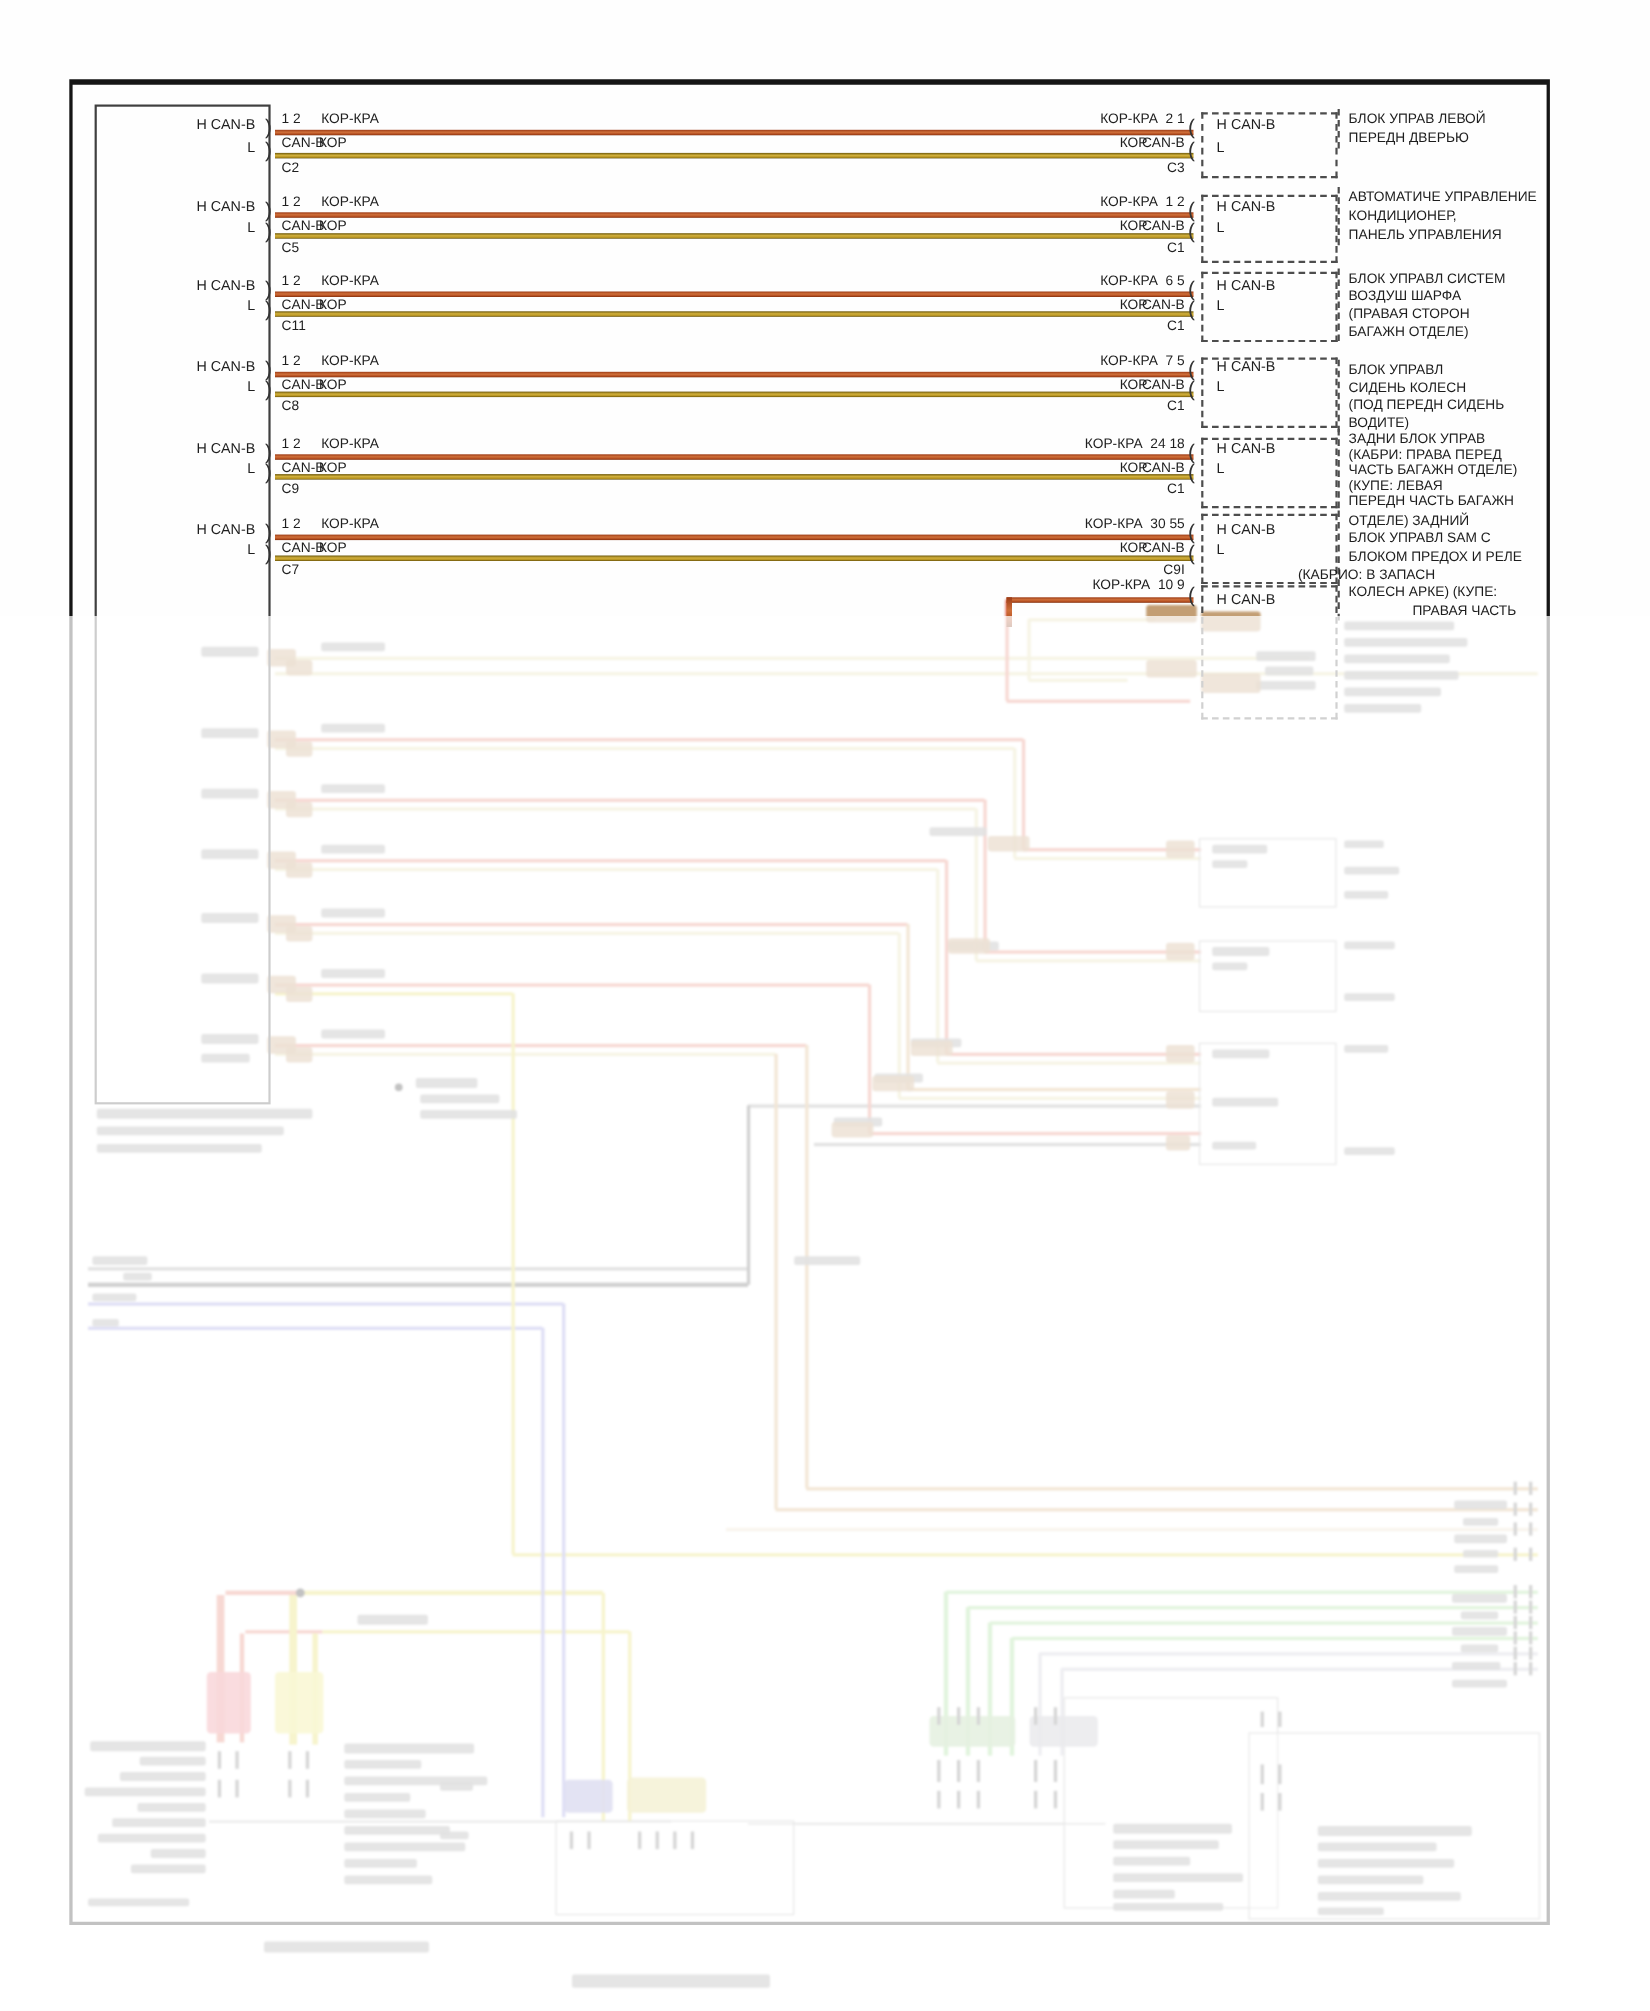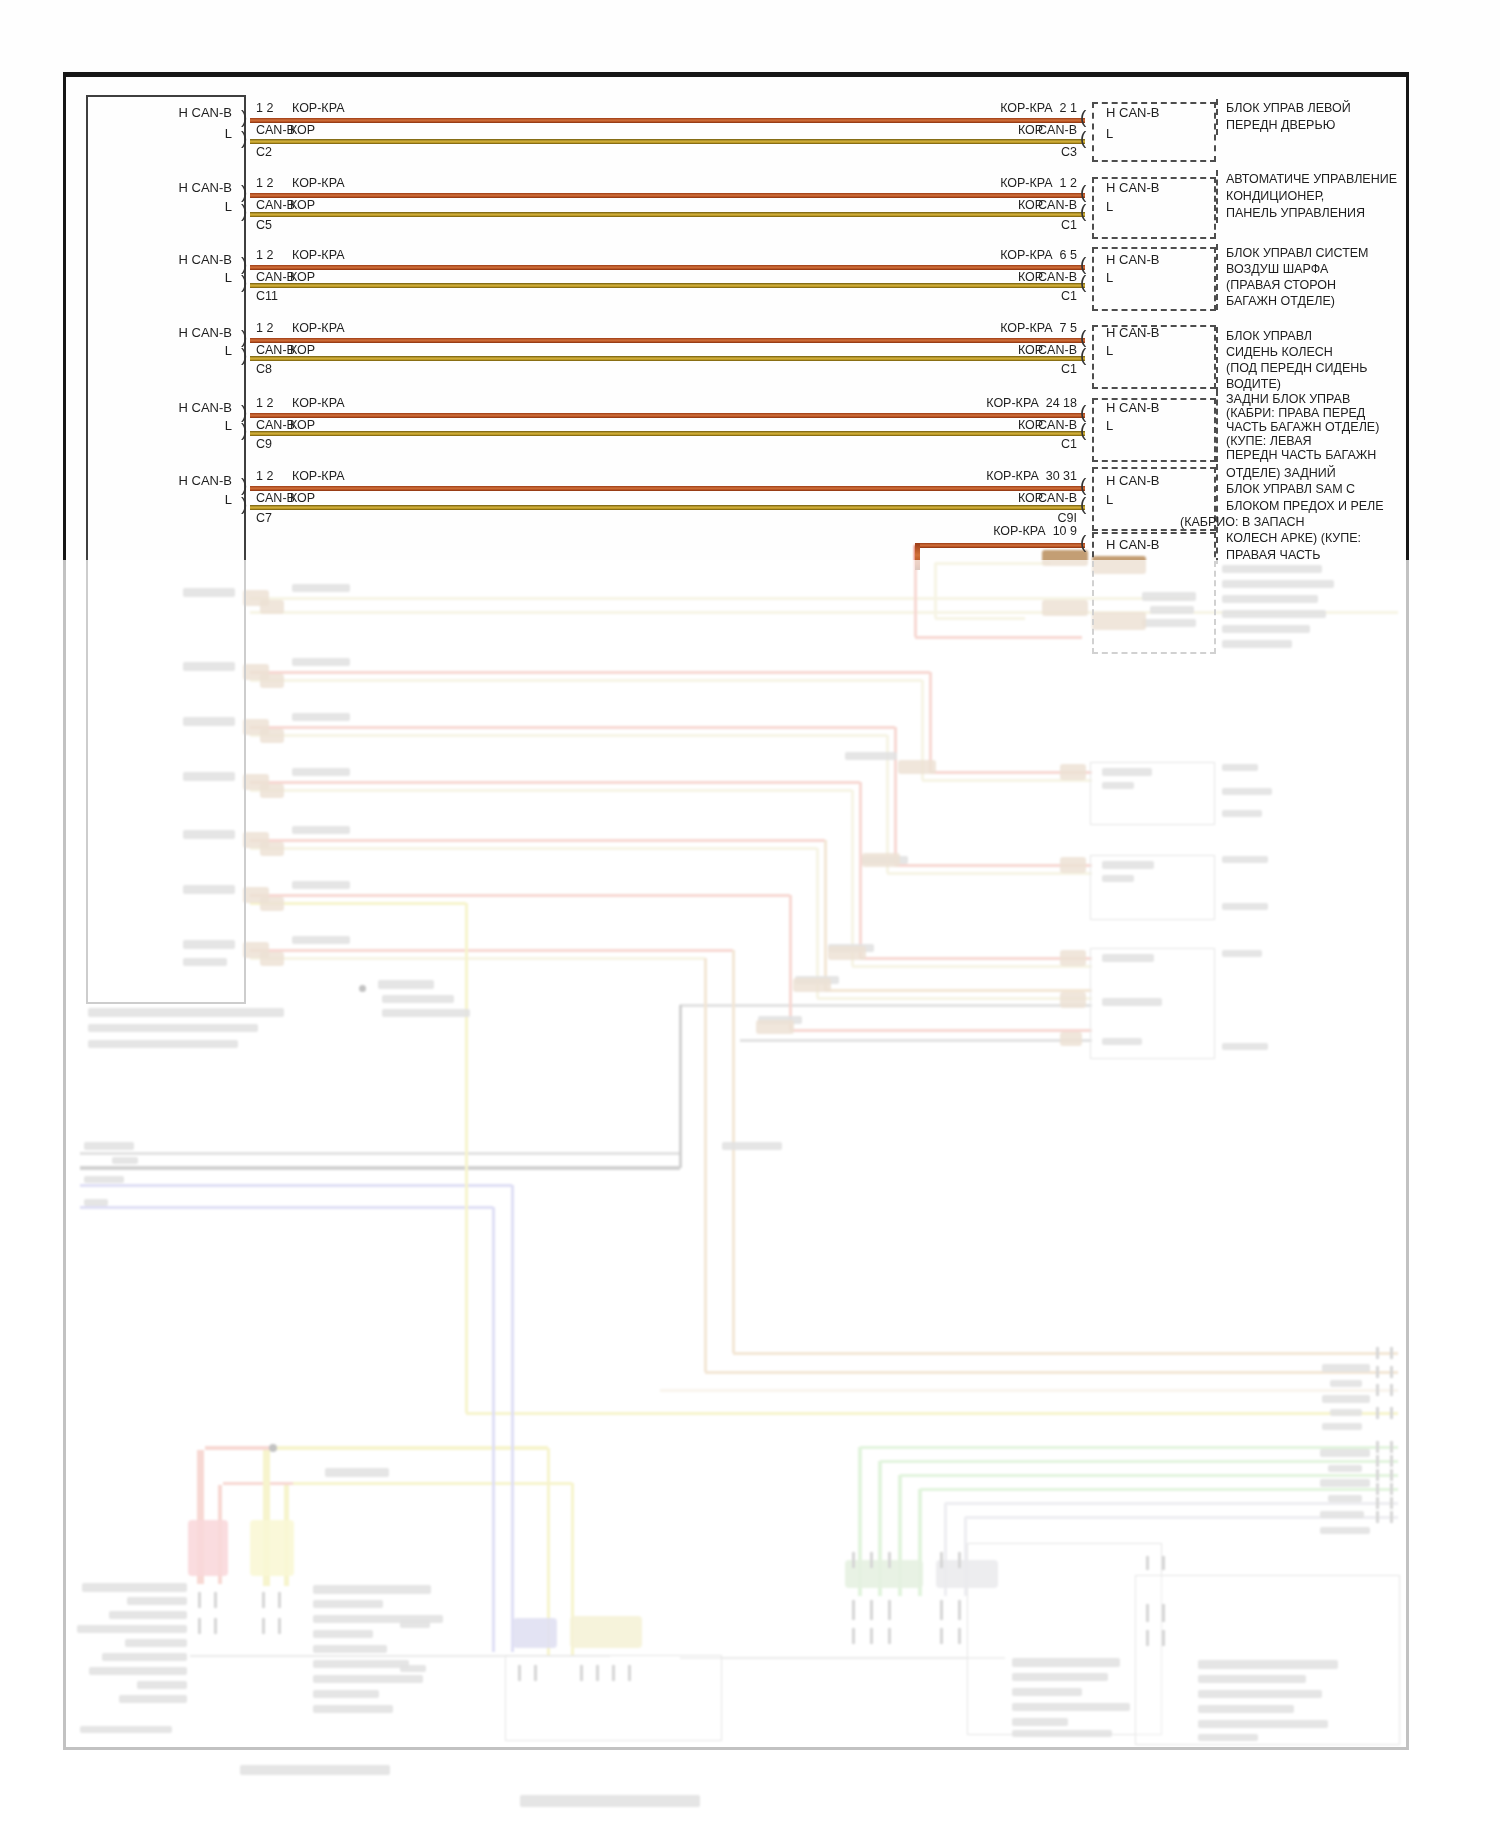--- a/index.html
+++ b/index.html
@@ -428,35 +428,35 @@
       <div class="wireH" style="left: 250px; top: 486px; width: 835px;"></div>
       <div class="wireL" style="left: 250px; top: 505px; width: 835px;"></div>
       <div class="lbl rt" style="left: 132px; top: 473px; width: 100px;">H CAN-B</div>
       <div class="lbl rt" style="left: 132px; top: 492px; width: 100px;">L</div>
       <div class="paren" style="left: 241px; top: 474px;">)</div>
       <div class="paren" style="left: 241px; top: 493px;">)</div>
       <div class="lbl small" style="left: 256px; top: 469px;">1 2</div>
       <div class="lbl small" style="left: 292px; top: 469px;">КОР-КРА</div>
       <div class="lbl small" style="left: 256px; top: 491px;"><span>CAN-B</span><span style="margin-left: -5px;">КОР</span></div>
       <div class="lbl small" style="left: 256px; top: 511px;">C7</div>
-      <div class="lbl small rt" style="left: 877px; top: 469px; width: 200px;"><span>КОР-КРА</span><span style="margin-left: 7px;">30 31</span></div>
+      <div class="lbl small rt" style="left: 877px; top: 469px; width: 200px;"><span>КОР-КРА</span><span style="margin-left: 7px;">30 55</span></div>
       <div class="lbl small rt" style="left: 877px; top: 491px; width: 200px;"><span>КОР</span><span style="margin-left: -5px;">CAN-B</span></div>
       <div class="lbl small rt" style="left: 877px; top: 511px; width: 200px;">C9I</div>
       <div class="paren" style="left: 1080px; top: 474px;">(</div>
       <div class="paren" style="left: 1080px; top: 493px;">(</div>
       <div class="dash-box" style="left: 1092px; top: 467px; width: 120px; height: 60px;"></div>
       <div class="lbl" style="left: 1106px; top: 473px;">H CAN-B</div>
       <div class="lbl" style="left: 1106px; top: 492px;">L</div>
       <div class="desc-sep" style="left: 1216px; top: 464px; height: 99.8px;"></div>
       <div class="desc" style="left: 1226px; top: 466px;">ОТДЕЛЕ) ЗАДНИЙ</div>
       <div class="desc" style="left: 1226px; top: 482.3px;">БЛОК УПРАВЛ SAM С</div>
       <div class="desc" style="left: 1226px; top: 498.6px;">БЛОКОМ ПРЕДОХ И РЕЛЕ</div>
       <div class="desc" style="left: 1180px; top: 514.9px;">(КАБРИО: В ЗАПАСН</div>
       <div class="desc" style="left: 1226px; top: 531.2px;">КОЛЕСН АРКЕ) (КУПЕ:</div>
-      <div class="desc" style="left: 1226px; top: 547.5px; text-align: center;">ПРАВАЯ ЧАСТЬ</div>
+      <div class="desc" style="left: 1284px; top: 547.5px; text-align: center;">ПРАВАЯ ЧАСТЬ</div>
       <div class="wireH" style="left: 915px; top: 543px; width: 170px;"></div>
       <div class="wireH" style="left: 915px; top: 543px; width: 5px; height: 27px;"></div>
       <div class="lbl small rt" style="left: 877px; top: 524px; width: 200px;"><span>КОР-КРА</span><span style="margin-left: 7px;">10 9</span></div>
       <div class="paren" style="left: 1080px; top: 531px;">(</div>
       <div class="dash-box" style="left: 1092px; top: 532px; width: 120px; height: 118px;"></div>
       <div class="lbl" style="left: 1106px; top: 537px;">H CAN-B</div>
     </div>
   <div id="fade-overlay"></div>
 </div>
 

